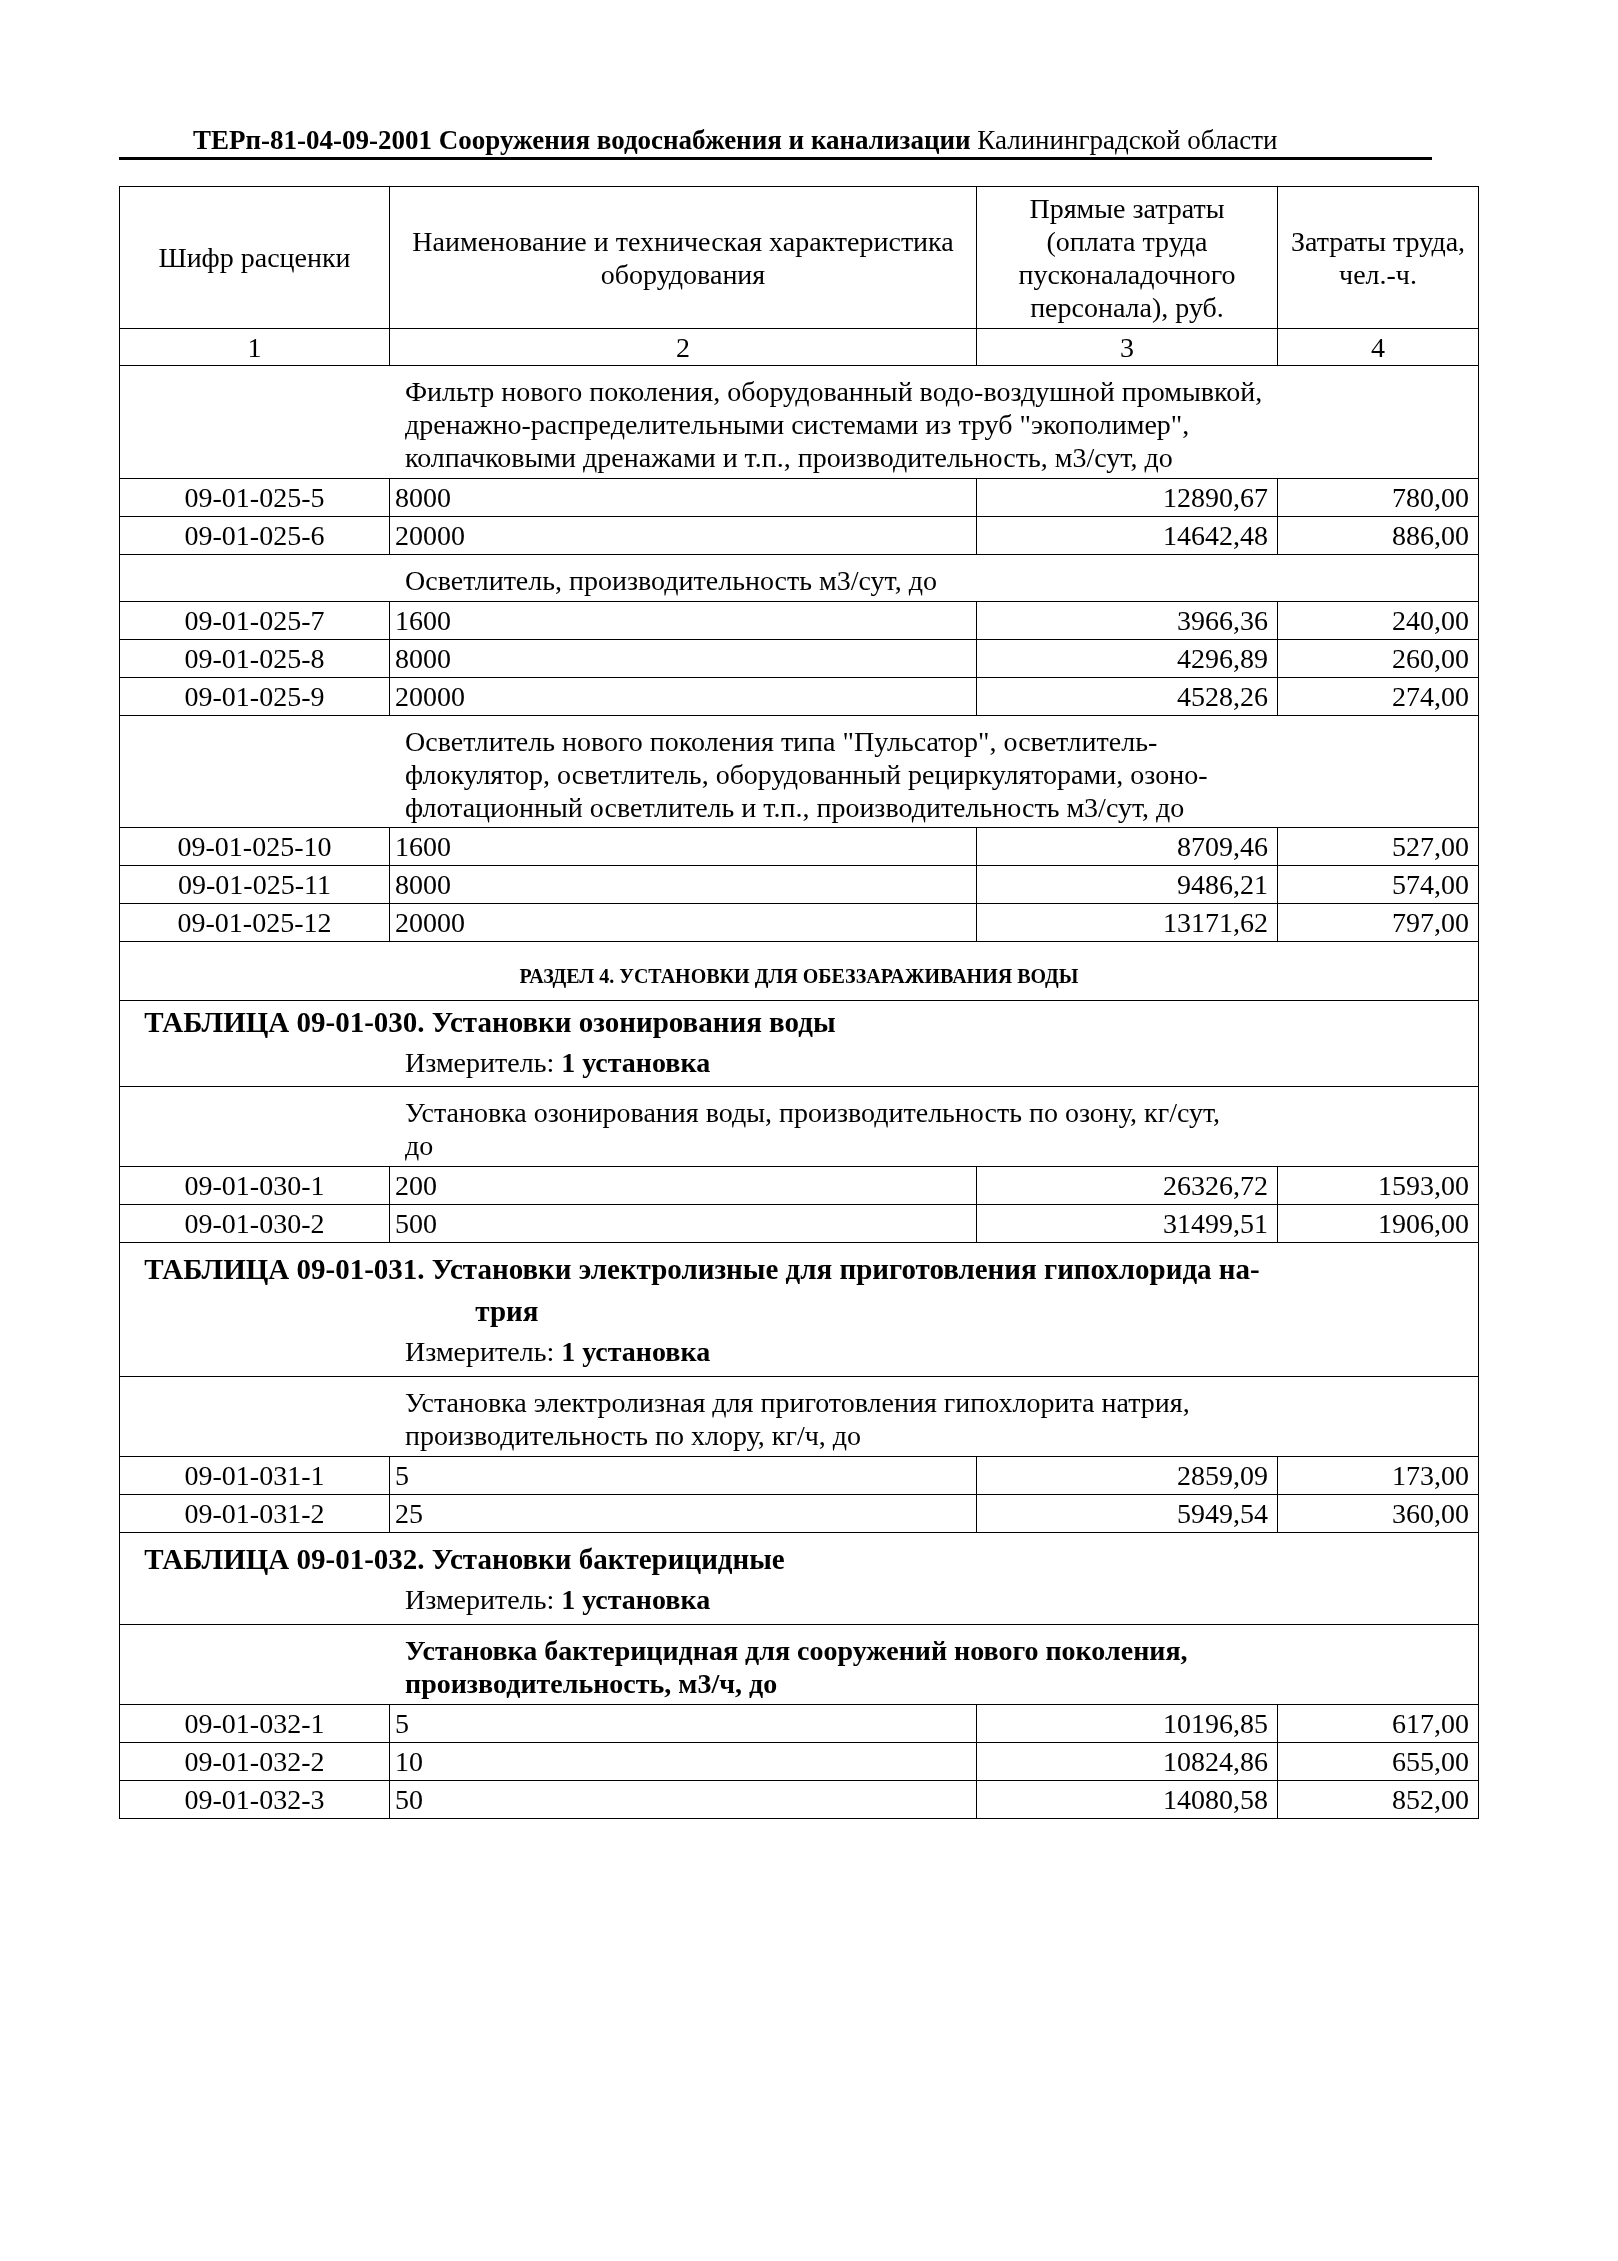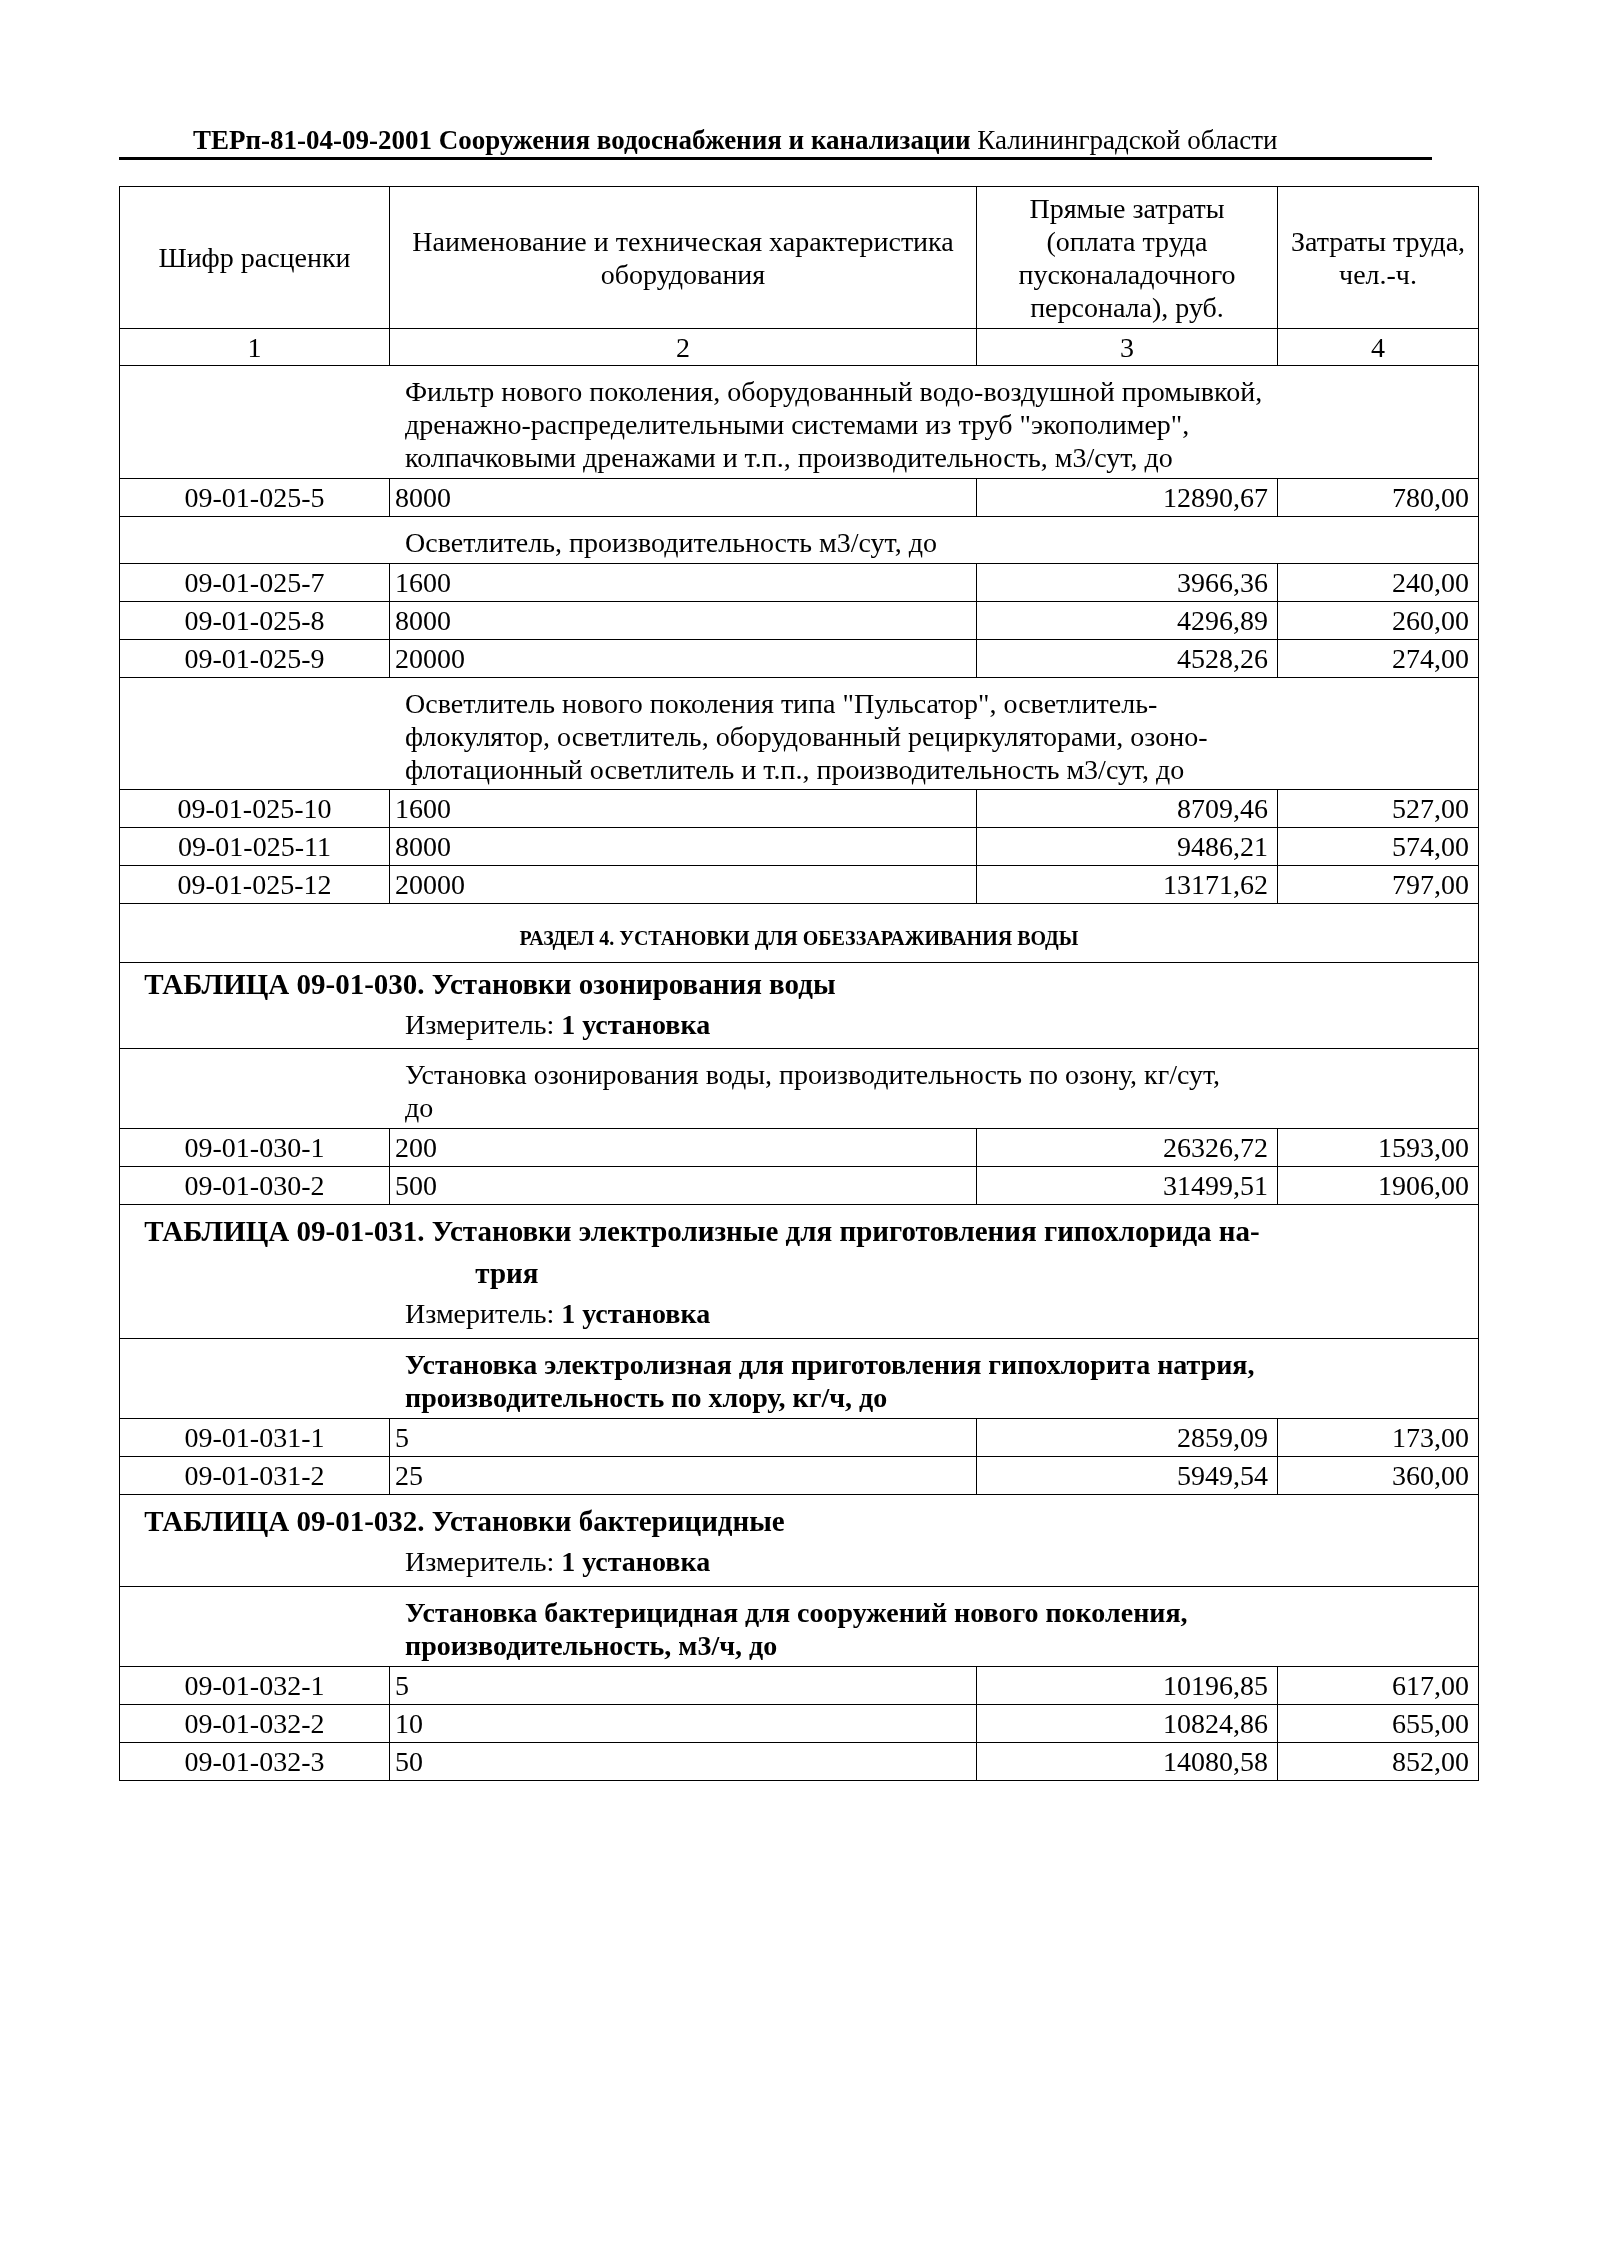--- a/index.html
+++ b/index.html
@@ -60,20 +60,26 @@
         <td class="group" colspan="4">
           <div class="group-text" style="width: 860px;">Фильтр нового поколения, оборудованный водо-воздушной промывкой, дренажно-распределительными системами из труб "экополимер", колпачковыми дренажами и т.п., производительность, м3/сут, до</div>
         </td>
       </tr>
       <tr class="data-row">
         <td class="code">09-01-025-5</td>
         <td class="param">8000</td>
         <td class="val">12890,67</td>
         <td class="val">780,00</td>
       </tr>
+      <tr class="data-row">
+        <td class="code">09-01-025-6</td>
+        <td class="param">20000</td>
+        <td class="val">14642,48</td>
+        <td class="val">886,00</td>
+      </tr>
       <tr>
         <td class="group" colspan="4">
           <div class="group-text" style="width: 860px;">Осветлитель, производительность м3/сут, до</div>
         </td>
       </tr>
       <tr class="data-row">
         <td class="code">09-01-025-7</td>
         <td class="param">1600</td>
         <td class="val">3966,36</td>
         <td class="val">240,00</td>
@@ -142,21 +148,21 @@
         <td class="val">1906,00</td>
       </tr>
       <tr>
         <td class="group" colspan="4" style="padding-top: 5.1px;">
           <div class="table-title"><span>ТАБЛИЦА  09-01-031.  Установки электролизные для приготовления гипохлорида на-</span><span class="cont">трия</span></div>
           <div class="measure"><span>Измеритель:</span> <b>1 установка</b></div>
         </td>
       </tr>
       <tr>
         <td class="group" colspan="4">
-          <div class="group-text" style="width: 860px; font-weight: bold;">Установка электролизная для приготовления гипохлорита натрия, производительность по хлору, кг/ч, до</div>
+          <div class="group-text" style="width: 860px;">Установка электролизная для приготовления гипохлорита натрия, производительность по хлору, кг/ч, до</div>
         </td>
       </tr>
       <tr class="data-row">
         <td class="code">09-01-031-1</td>
         <td class="param">5</td>
         <td class="val">2859,09</td>
         <td class="val">173,00</td>
       </tr>
       <tr class="data-row">
         <td class="code">09-01-031-2</td>

